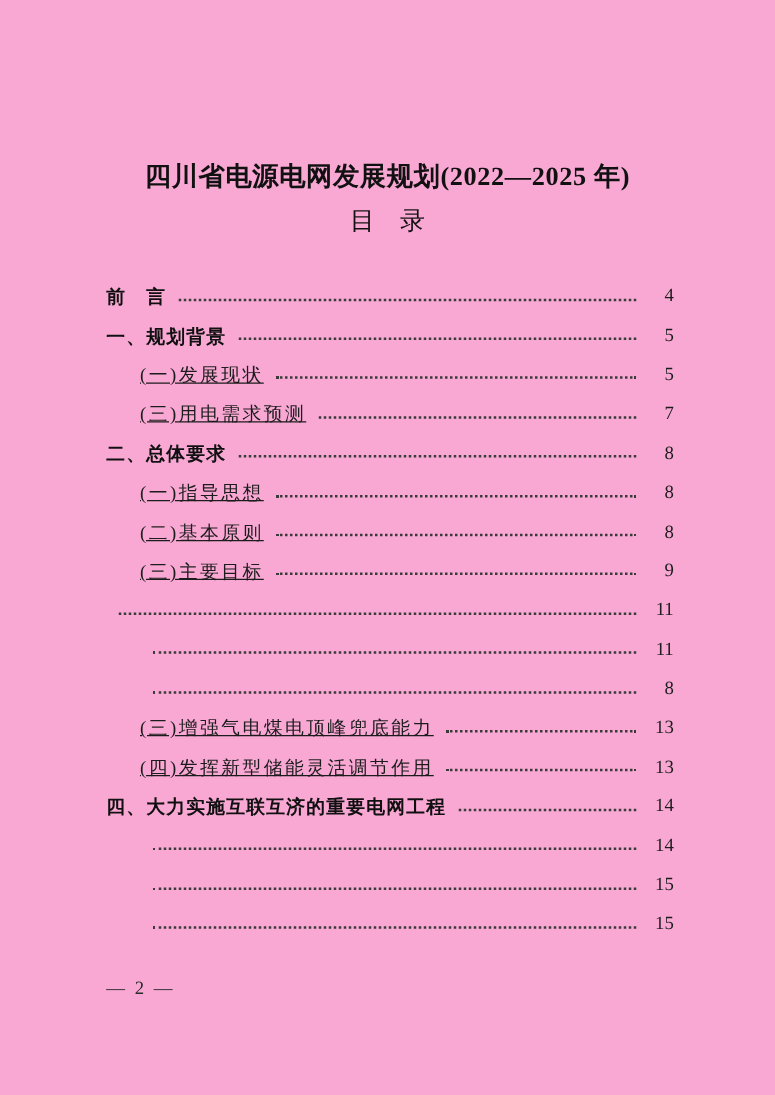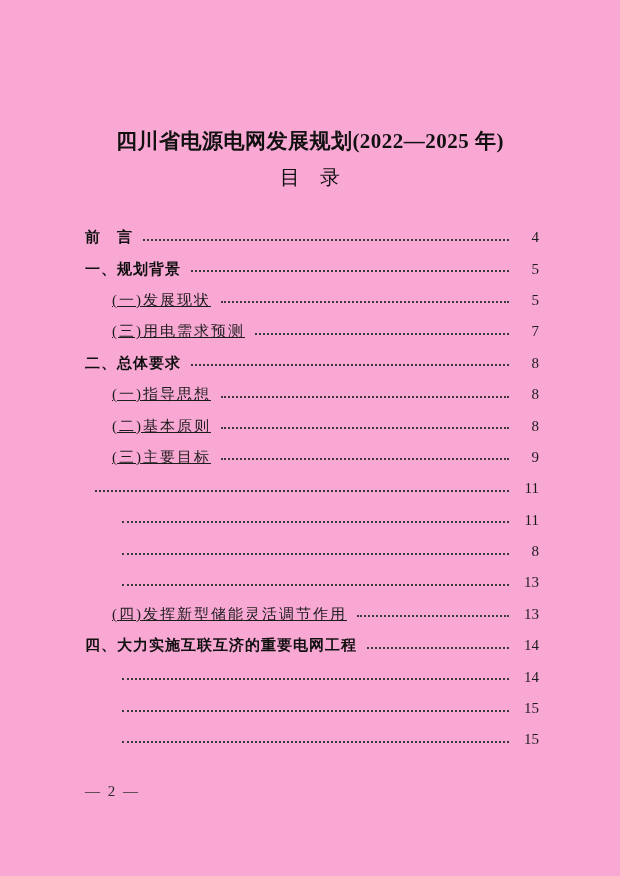--- a/index.html
+++ b/index.html
@@ -146,20 +146,21 @@
       </div>
       <div class="toc-row level2">
         <div class="leader"></div>
         <span class="toc-page">11</span>
       </div>
       <div class="toc-row level2">
         <div class="leader"></div>
         <span class="toc-page">8</span>
       </div>
       <div class="toc-row level2">
+        <span class="toc-label">(三)增强气电煤电顶峰兜底能力</span>
         <div class="leader"></div>
         <span class="toc-page">13</span>
       </div>
       <div class="toc-row level2">
         <span class="toc-label">(四)发挥新型储能灵活调节作用</span>
         <div class="leader"></div>
         <span class="toc-page">13</span>
       </div>
       <div class="toc-row level1">
         <span class="toc-label">四、大力实施互联互济的重要电网工程</span>

